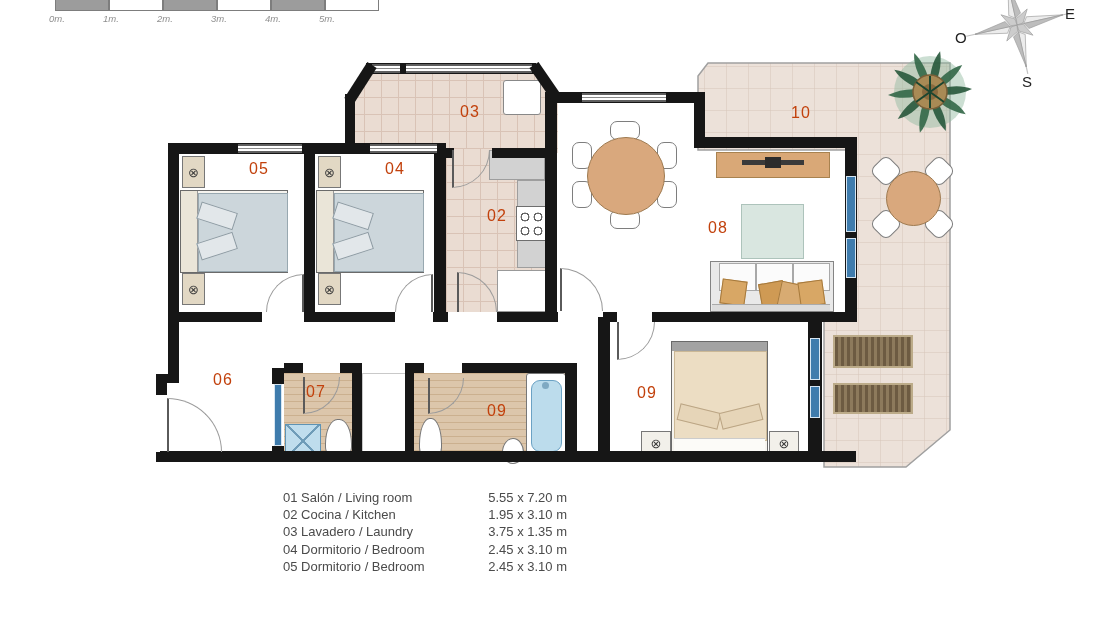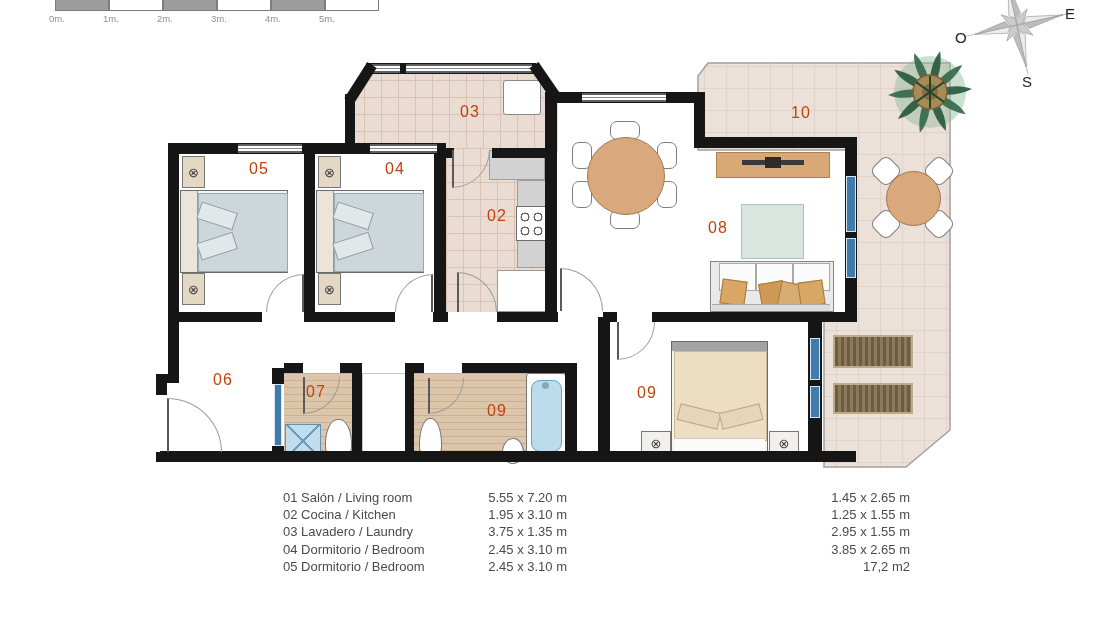--- a/index.html
+++ b/index.html
@@ -33,21 +33,21 @@
     background:linear-gradient(45deg,transparent calc(50% - 1px),#6f9cb8 calc(50% - 1px) calc(50% + 1px),transparent calc(50% + 1px)),
                linear-gradient(135deg,transparent calc(50% - 1px),#6f9cb8 calc(50% - 1px) calc(50% + 1px),transparent calc(50% + 1px)),#bfdded;}
   .stove{position:absolute;background:#fff;border:1.5px solid #6e6e6e;box-sizing:border-box;
     background-image:radial-gradient(circle at 8px 10px,#fff 3px,#666 3px 4.4px,transparent 4.6px),
                      radial-gradient(circle at 21px 10px,#fff 3px,#666 3px 4.4px,transparent 4.6px),
                      radial-gradient(circle at 8px 24px,#fff 3px,#666 3px 4.4px,transparent 4.6px),
                      radial-gradient(circle at 21px 24px,#fff 3px,#666 3px 4.4px,transparent 4.6px);}
   .lounger{position:absolute;border:2px solid #bcab89;box-sizing:border-box;
     background:repeating-linear-gradient(90deg,#6d5b42 0 3px,#8d7a5c 3px 6px);}
   .sb-seg{position:absolute;top:-4px;height:15px;border:1px solid #7d7d7d;box-sizing:border-box;}
-  .sb-lbl{position:absolute;top:13px;font-size:9.5px;color:#8f8f8f;transform:translateX(-50%);}
+  .sb-lbl{position:absolute;top:13px;font-size:9.5px;color:#8f8f8f;transform:translateX(-50%);font-style:italic;}
   .leg{position:absolute;font-size:13px;line-height:17.2px;color:#4b4b4b;z-index:7;}
   .sofa-cush{position:absolute;background:#fbfbfb;border:1px solid #a8a8a8;}
   .sofa-pil{position:absolute;border:1px solid #a5793c;}
   .striprm{position:absolute;background:#fff;border:1px solid #c9c9c9;z-index:2;}
 </style>
 </head>
 <body>
 
 <div id="stage">
 
@@ -297,21 +297,14 @@
     <div>04 Dormitorio / Bedroom</div>
     <div>05 Dormitorio / Bedroom</div>
   </div>
   <div class="leg" style="left:445px;top:489px;width:122px;text-align:right;">
     <div>5.55 x 7.20 m</div>
     <div>1.95 x 3.10 m</div>
     <div>3.75 x 1.35 m</div>
     <div>2.45 x 3.10 m</div>
     <div>2.45 x 3.10 m</div>
   </div>
-  <div class="leg" style="left:788px;top:489px;width:122px;text-align:right;">
-    <div>1.45 x 2.65 m</div>
-    <div>1.25 x 1.55 m</div>
-    <div>2.95 x 1.55 m</div>
-    <div>3.85 x 2.65 m</div>
-    <div>17,2 m2</div>
-  </div>
 
 </div>
 
 </body></html>

